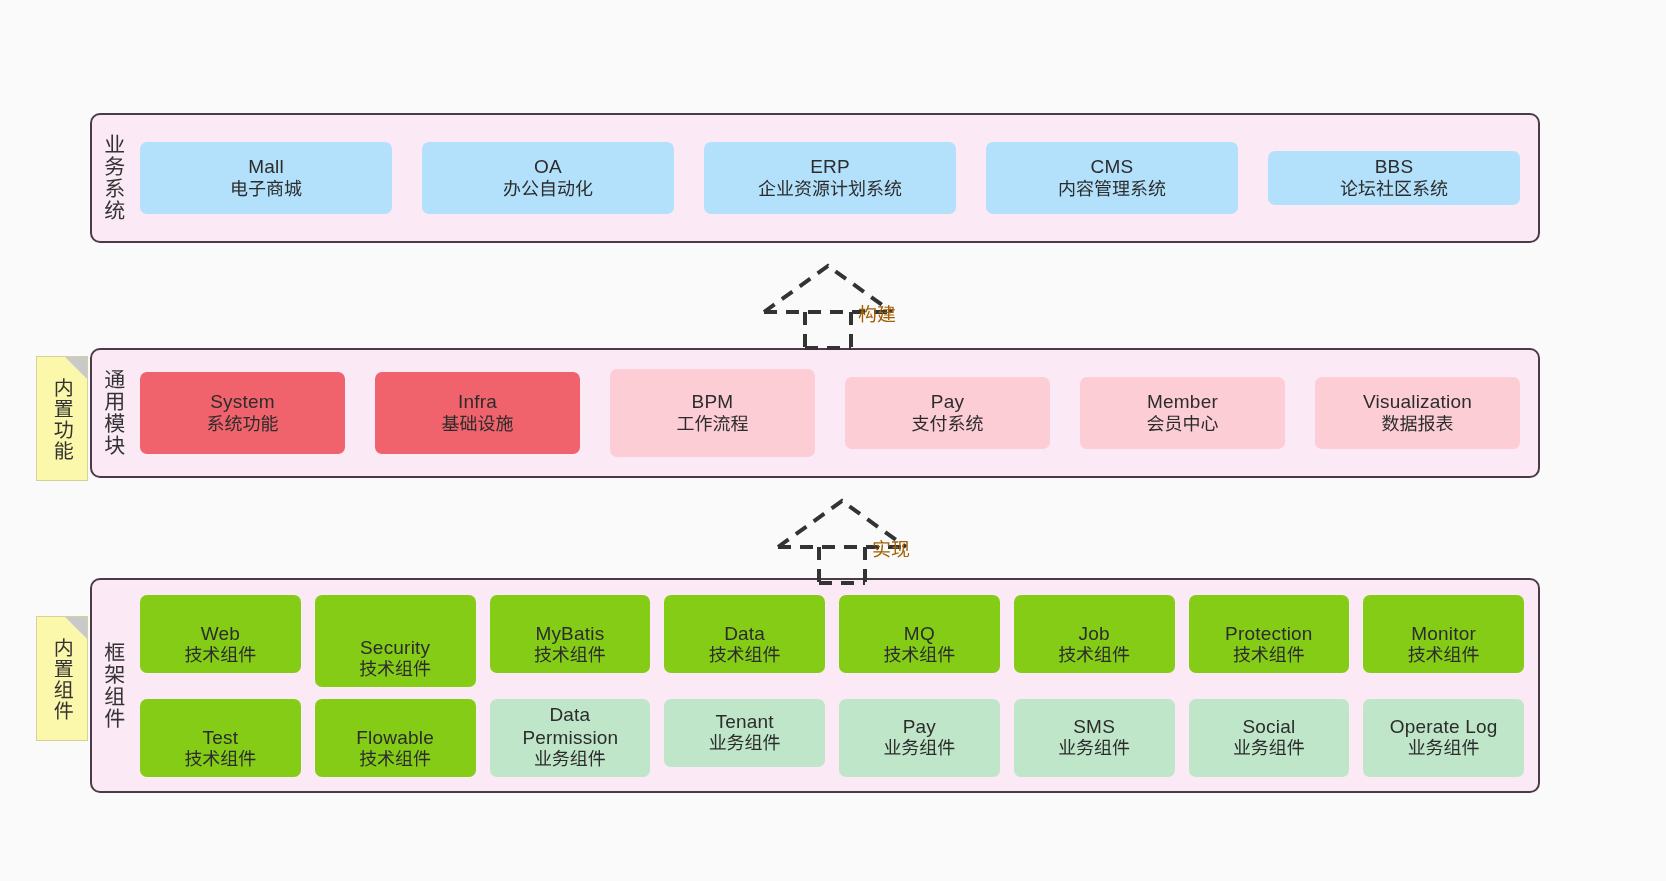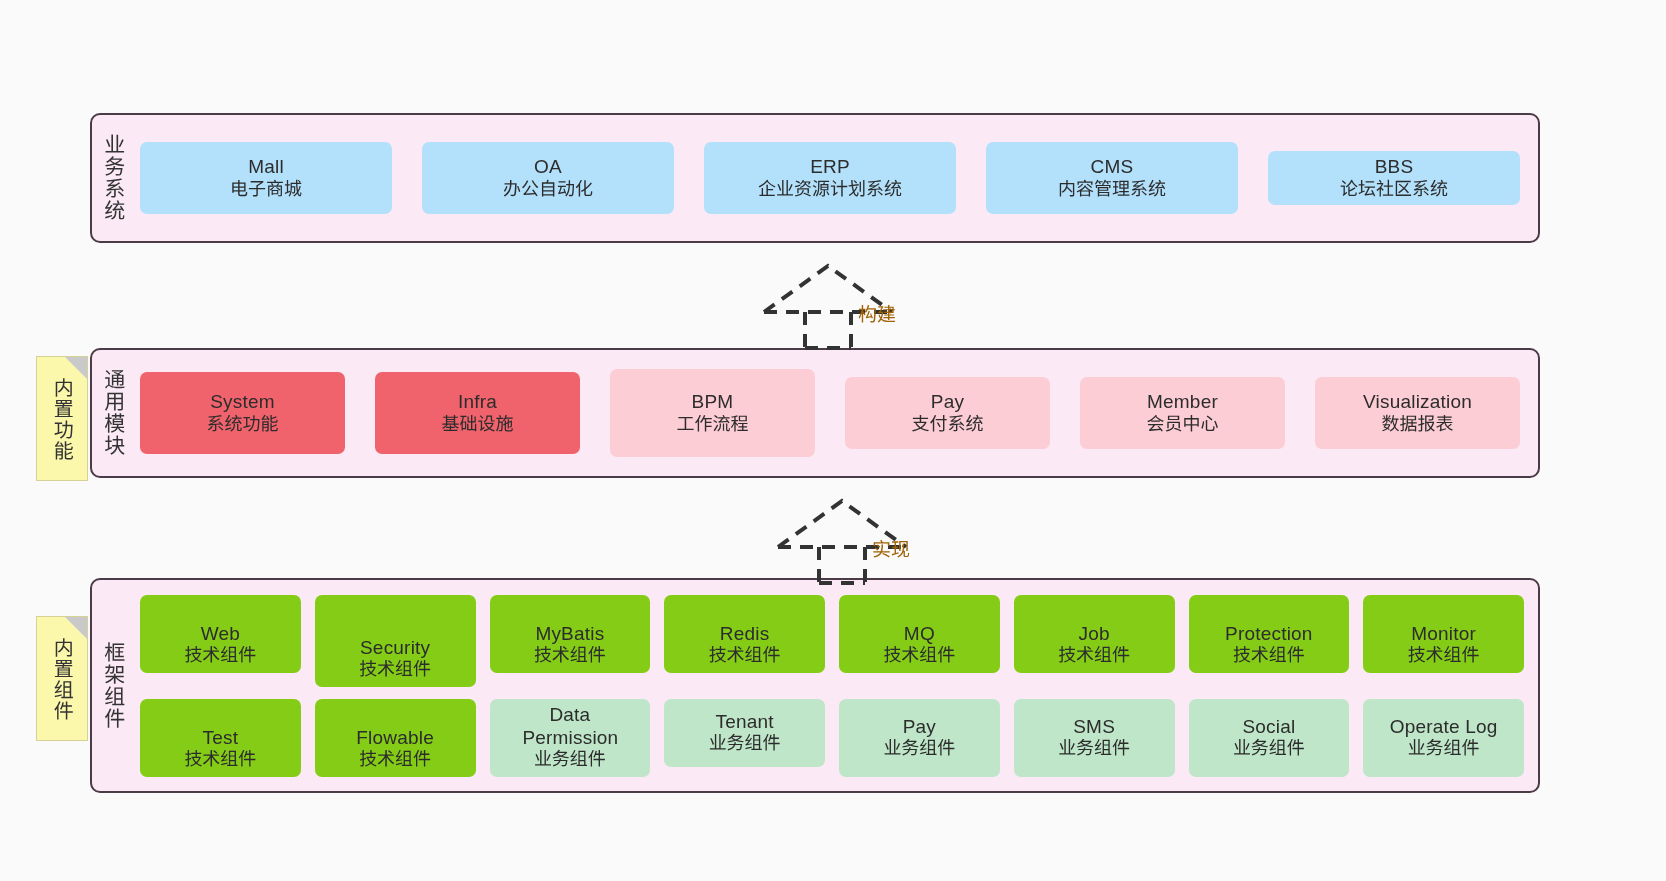--- a/index.html
+++ b/index.html
@@ -253,21 +253,21 @@
         </div>
         <div class="node green" style="height:92px;">
           <span class="en">Security</span>
           <span class="cn">技术组件</span>
         </div>
         <div class="node green" style="height:78px;">
           <span class="en">MyBatis</span>
           <span class="cn">技术组件</span>
         </div>
         <div class="node green" style="height:78px;">
-          <span class="en">Redis</span>
+          <span class="en">Data</span>
           <span class="cn">技术组件</span>
         </div>
         <div class="node green" style="height:78px;">
           <span class="en">MQ</span>
           <span class="cn">技术组件</span>
         </div>
         <div class="node green" style="height:78px;">
           <span class="en">Job</span>
           <span class="cn">技术组件</span>
         </div>

